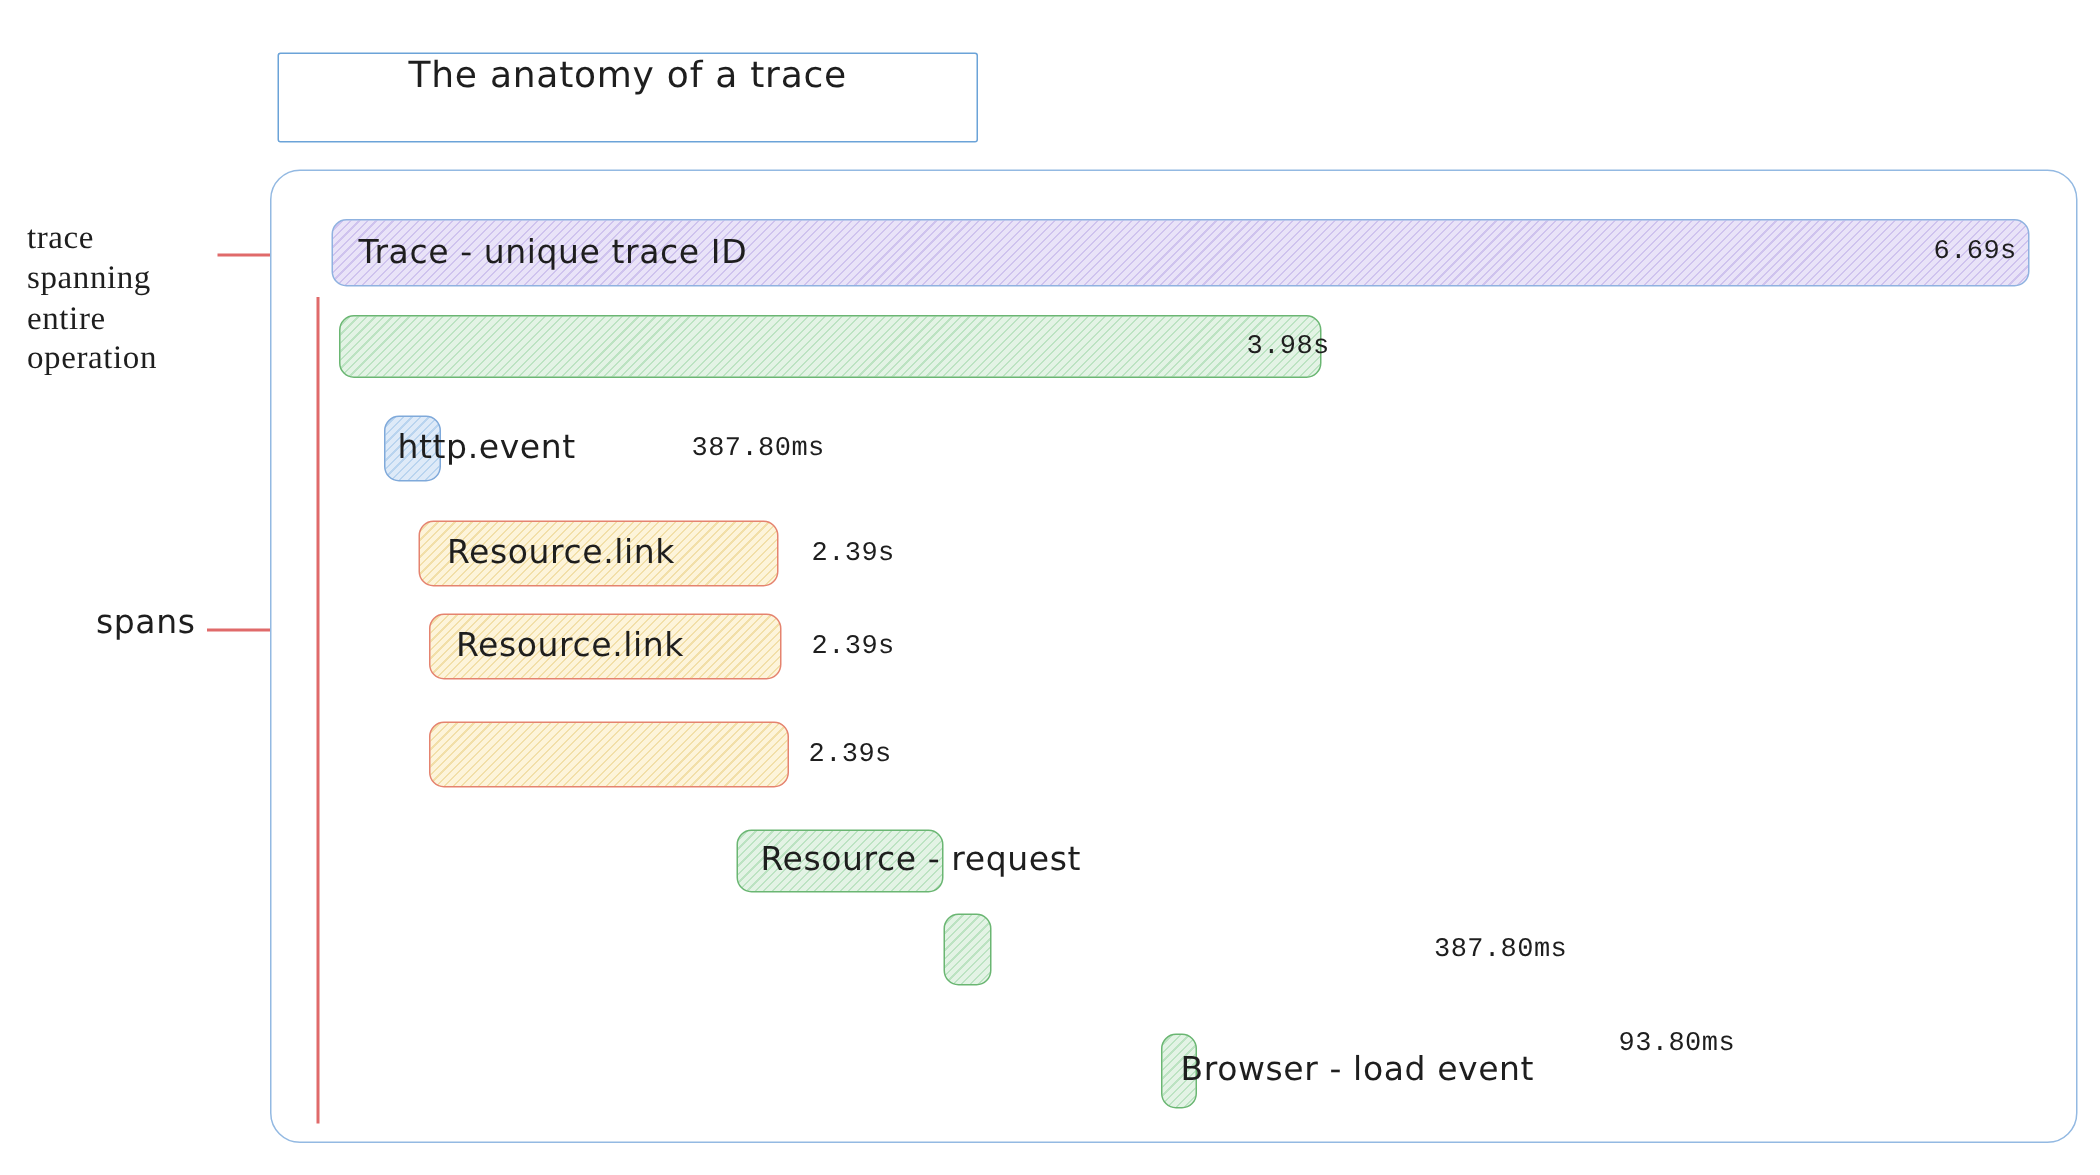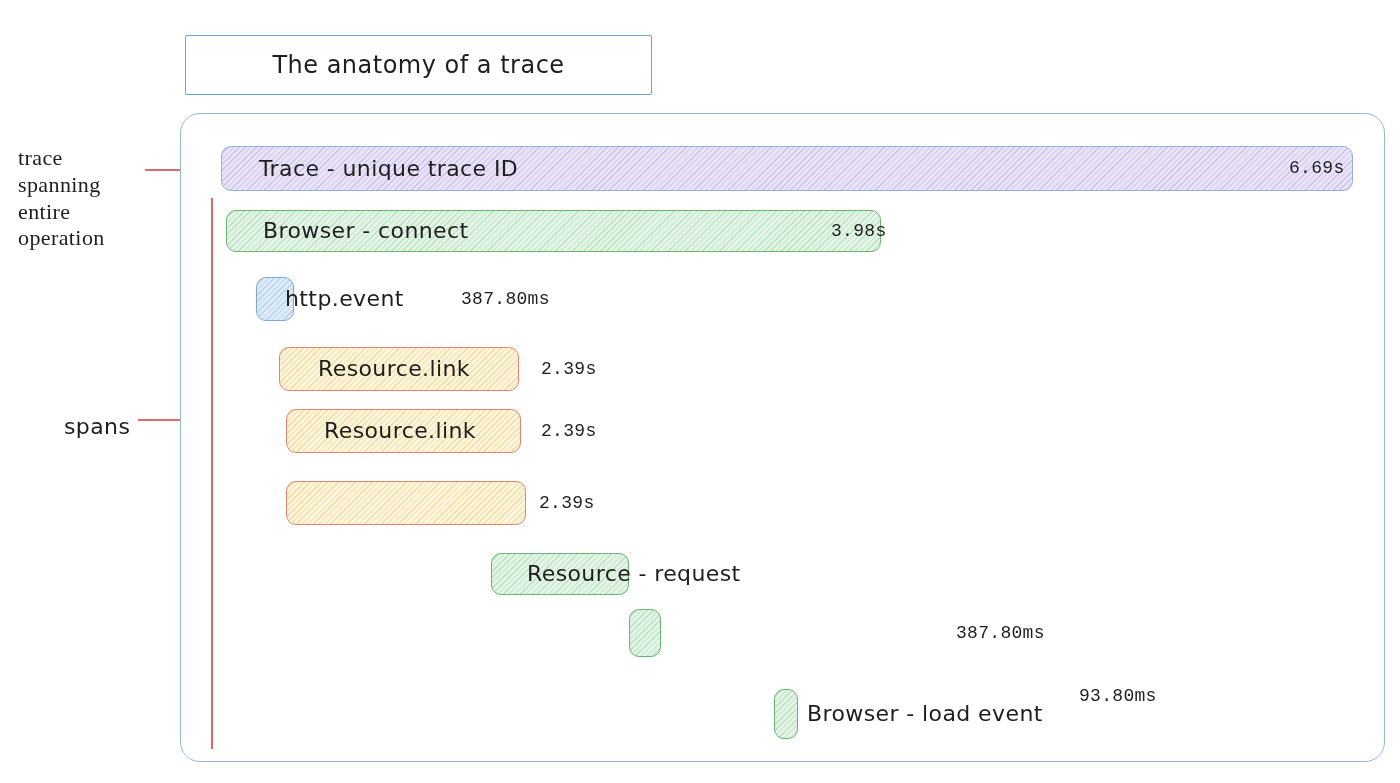--- a/index.html
+++ b/index.html
@@ -8,46 +8,46 @@
     width:1400px;height:783px;
     background:#ffffff;
     font-family:"DejaVu Sans","Liberation Sans",sans-serif;
     color:#1e1e1e;
     overflow:hidden;
   }
   
   .title-box{
     position:absolute;left:185px;top:35px;width:465px;height:58px;
     border:1.6px solid #6ba3d8;border-radius:2px;
-    display:flex;align-items:center;justify-content:center;
+    display:flex;align-items:flex-start;justify-content:center;
     background:#ffffff;
   }
   .title-box span{font-size:24px;letter-spacing:.5px;}
   
   .container{
     position:absolute;left:180px;top:113px;width:1203px;height:647px;
     border:1.6px solid #93b9e2;border-radius:20px;
     background:#ffffff;
   }
   
   .annotation{position:absolute;font-size:22px;letter-spacing:.4px;line-height:1.22;}
   .trace-annotation{left:18px;top:145px;width:122px;font-family:Liberation Serif, serif;}
-  .spans-annotation{left:64px;top:414px;text-align:right;}
+  .spans-annotation{left:64px;top:403px;text-align:right;}
   .red-line{position:absolute;background:#e06a6a;}
   .trace-pointer-h{left:145px;top:169px;width:58px;height:1.6px;}
   .trace-pointer-tick{left:202px;top:143px;width:1.6px;height:56px;}
   .spans-pointer-h{left:138px;top:419px;width:73px;height:1.6px;}
   .spans-bracket-v{left:30px;top:84px;width:1.6px;height:551px;}
   
   .bar{
     position:absolute;border:1.4px solid;border-radius:10px;
     box-sizing:border-box;
   }
   .label{
-    position:absolute;font-size:22px;letter-spacing:.4px;white-space:nowrap;z-index:2;margin-left:20px;
+    position:absolute;font-size:22px;letter-spacing:.4px;white-space:nowrap;z-index:2;
   }
   .duration{
     position:absolute;font-size:18px;letter-spacing:.3px;white-space:nowrap;z-index:2;font-family:Liberation Mono, monospace;
   }
   
   .c-purple{
     background-color:#e9e3f8;border-color:#8fb2e0;
     background-image:repeating-linear-gradient(135deg,#cfc3ee 0 1px,transparent 1px 4px);
   }
   .c-green{
@@ -115,21 +115,20 @@
   <div class="red-line spans-pointer-h"></div>
 
   <div class="container">
     <div class="red-line spans-bracket-v"></div>
 
     <div class="bar b0 c-purple"></div>
     <span class="label l0">Trace - unique trace ID</span>
     <span class="duration d0">6.69s</span>
 
     <div class="bar b1 c-green"></div>
-    <span class="label l1">Browser - connect</span>
     <span class="duration d1">3.98s</span>
 
     <div class="bar b2 c-blue"></div>
     <span class="label l2">http.event</span>
     <span class="duration d2">387.80ms</span>
 
     <div class="bar b3 c-yellow"></div>
     <span class="label l3">Resource.link</span>
     <span class="duration d3">2.39s</span>
 

